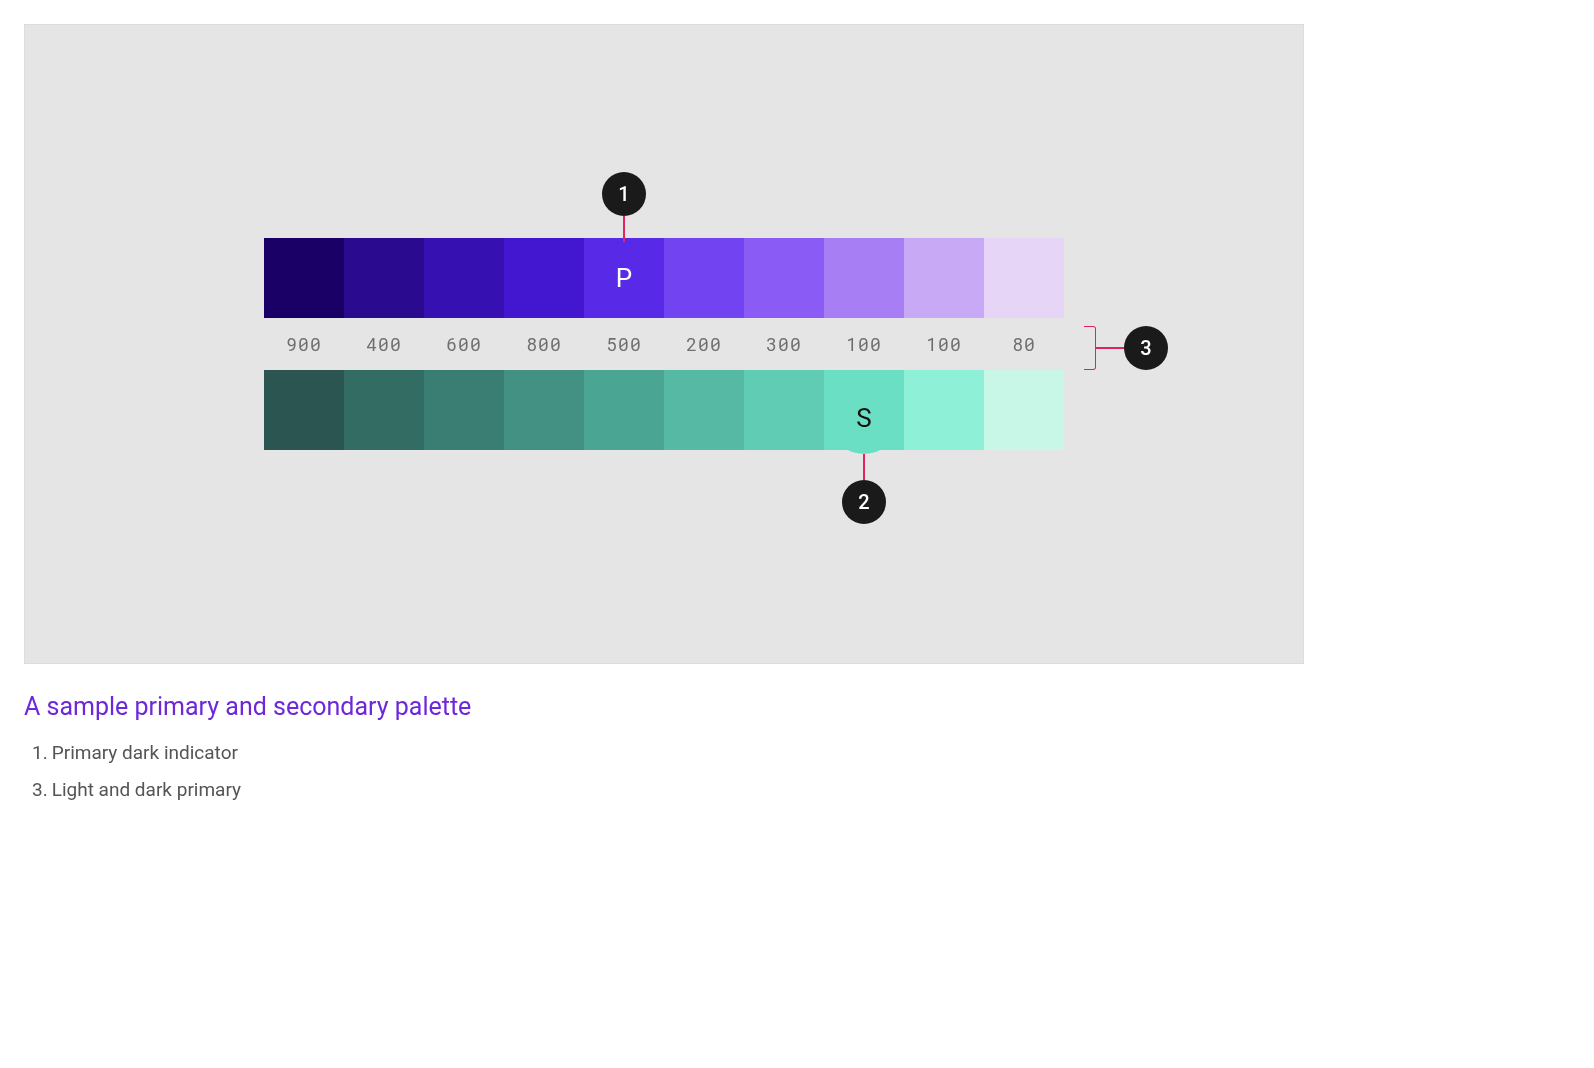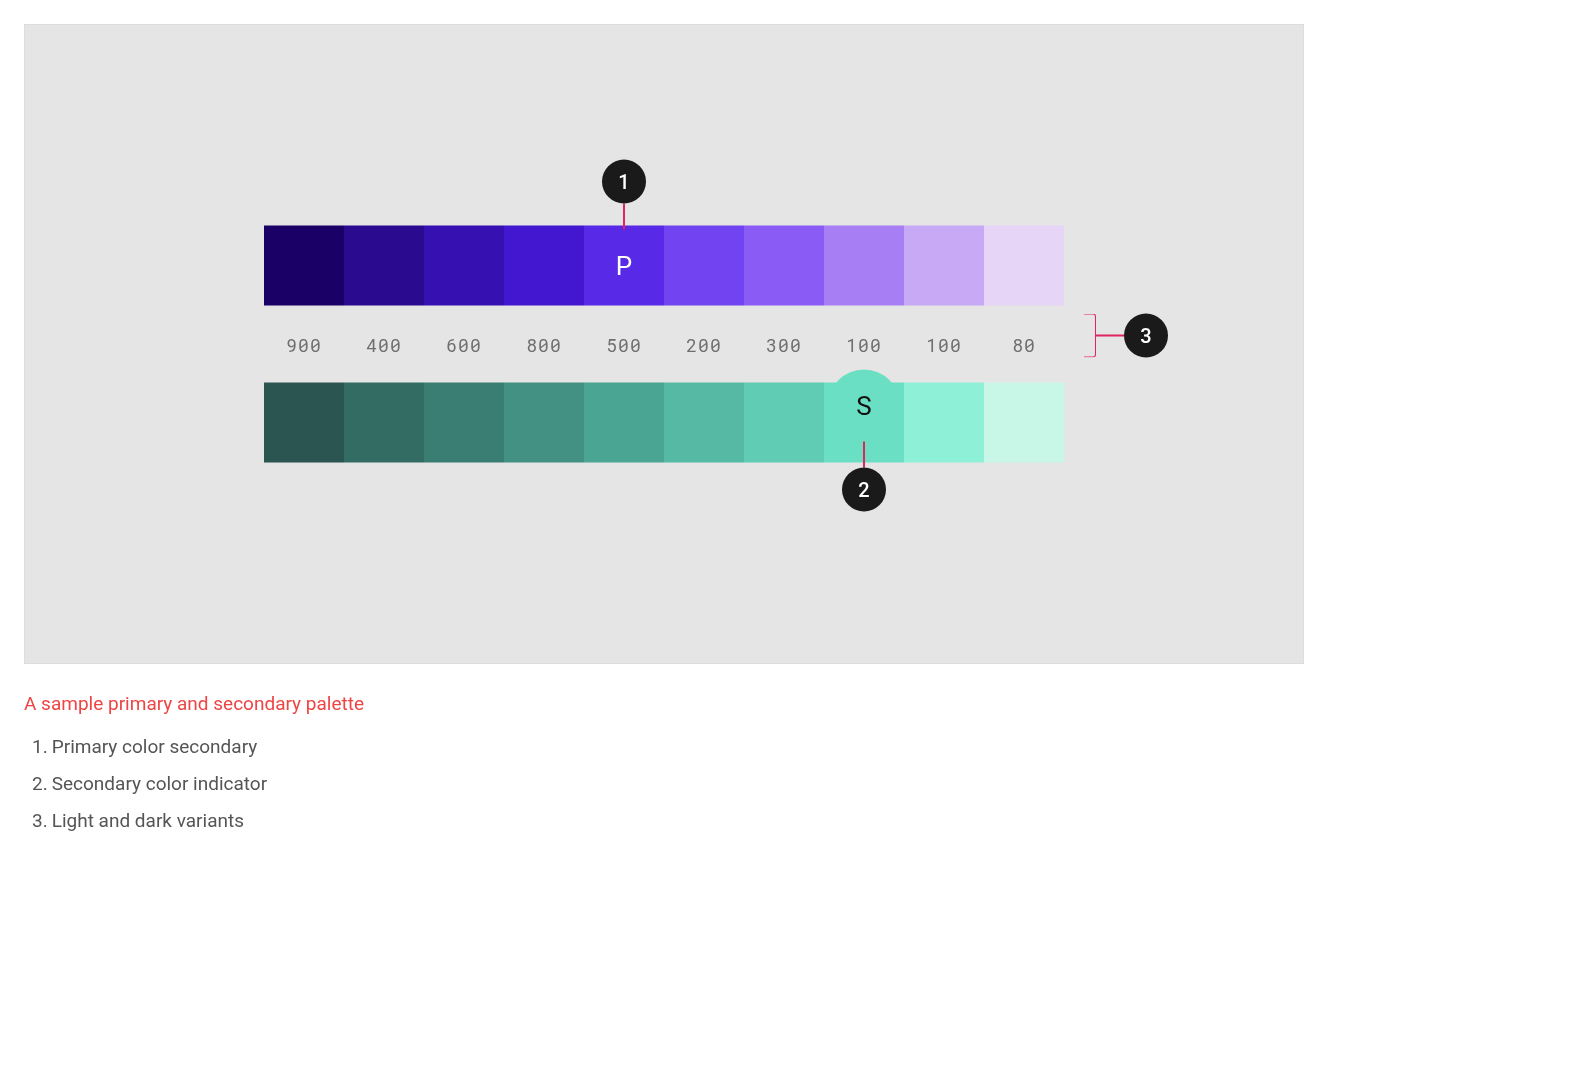--- a/index.html
+++ b/index.html
@@ -36,21 +36,21 @@
     display: flex;
     position: relative;
   }
   .swatch {
     width: var(--swatch-size);
     height: var(--swatch-size);
     flex: 0 0 var(--swatch-size);
   }
   .labels-row {
     display: flex;
-    height: 77px;
+    height: 52px;
     align-items: center;
     position: relative;
   }
   .label-cell {
     width: var(--swatch-size);
     flex: 0 0 var(--swatch-size);
     text-align: center;
     font-family: "Roboto Mono", Menlo, Consolas, monospace;
     font-size: 18px;
     color: var(--label-gray);
@@ -94,22 +94,22 @@
   .bracket {
     position: absolute;
     border: 1.5px solid var(--annotation-red);
     border-left: none;
     border-top-right-radius: 3px;
     border-bottom-right-radius: 3px;
   }
 
   .caption {
     margin-top: 28px;
-    font-size: 19px;
-    color: #ef4444;
+    font-size: 25px;
+    color: #6d28d9;
   }
   .legend {
     margin-top: 20px;
     padding-left: 8px;
   }
   .legend-item {
     font-size: 19px;
     color: #555;
     margin: 14px 0;
   }
@@ -183,16 +183,15 @@
     <div id="badge3" class="badge" style="left: 860px; top: 88px;">
       <span>3</span>
     </div>
 
   </div>
 </div>
 
 <div class="caption">A sample primary and secondary palette</div>
 
 <div class="legend" id="legend">
-    <div class="legend-item"><span class="num">1.</span><span>Primary color secondary</span></div>
-    <div class="legend-item"><span class="num">2.</span><span>Secondary color indicator</span></div>
-    <div class="legend-item"><span class="num">3.</span><span>Light and dark variants</span></div>
+    <div class="legend-item"><span class="num">1.</span><span>Primary dark indicator</span></div>
+    <div class="legend-item"><span class="num">3.</span><span>Light and dark primary</span></div>
   </div>
 
 </body></html>

